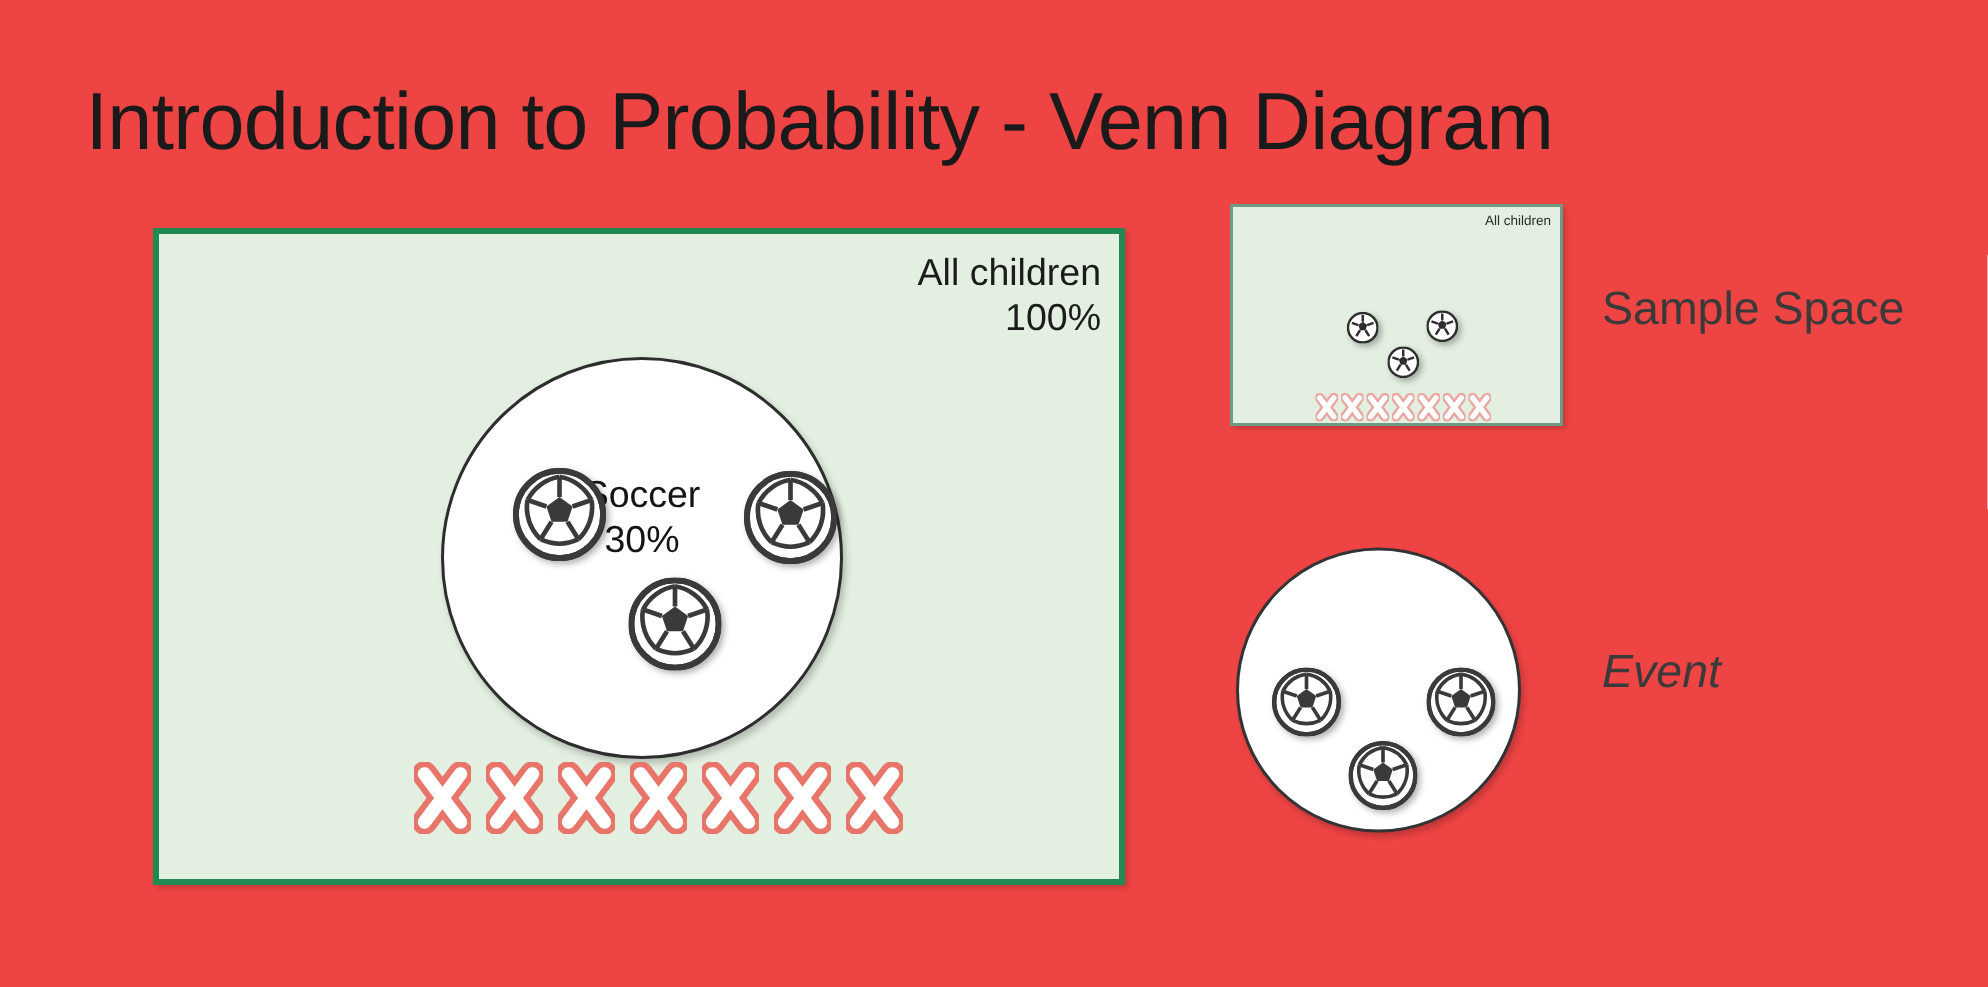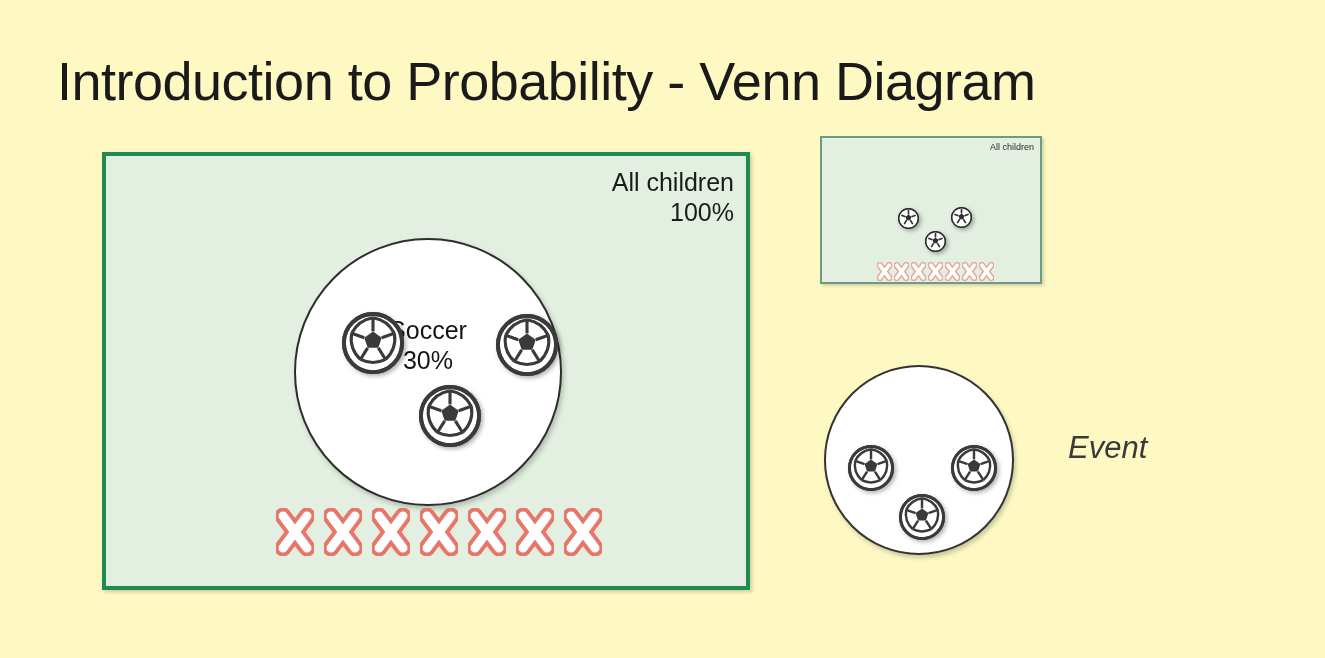--- a/index.html
+++ b/index.html
@@ -10,21 +10,21 @@
     height: 658px;
     background: #ffffff;
     font-family: "Liberation Sans", sans-serif;
     overflow: hidden;
   }
 
   #slide {
     position: relative;
     width: 1325px;
     height: 658px;
-    background: #fef9c3;
+    background: #ef4444;
   }
 
   
   #slide-title {
     position: absolute;
     left: 57px;
     top: 52px;
     font-size: 54px;
     font-weight: 400;
     color: #1a1a1a;
@@ -301,20 +301,21 @@
         <path d="M7,8 L31,40 M31,8 L7,40" stroke="#ffffff" stroke-width="9" stroke-linecap="round" fill="none"></path>
       </svg>
       <svg class="xmark" width="15" height="19" viewBox="0 0 38 48">
         <path d="M7,8 L31,40 M31,8 L7,40" stroke="#e8a7a0" stroke-width="17" stroke-linecap="round" fill="none"></path>
         <path d="M7,8 L31,40 M31,8 L7,40" stroke="#ffffff" stroke-width="9" stroke-linecap="round" fill="none"></path>
       </svg>
     </div>
 
   </div>
 
+  <div class="legend-label" id="legend-sample-space">Sample Space</div>
 
   <div id="event-circle-right">
 
     <svg class="ball" style="left:22px; top:78px;" width="46" height="46" viewBox="0 0 64 64">
       <circle cx="32" cy="32" r="30" fill="#ffffff" stroke="#3a3a3a" stroke-width="4"></circle>
       <polygon points="32,20 41,26.5 37.5,37 26.5,37 23,26.5" fill="#3a3a3a"></polygon>
       <path d="M32,20 L32,6" stroke="#3a3a3a" stroke-width="3.4" fill="none"></path>
       <path d="M41,26.5 L54,22" stroke="#3a3a3a" stroke-width="3.4" fill="none"></path>
       <path d="M37.5,37 L45,49" stroke="#3a3a3a" stroke-width="3.4" fill="none"></path>
       <path d="M26.5,37 L19,49" stroke="#3a3a3a" stroke-width="3.4" fill="none"></path>

